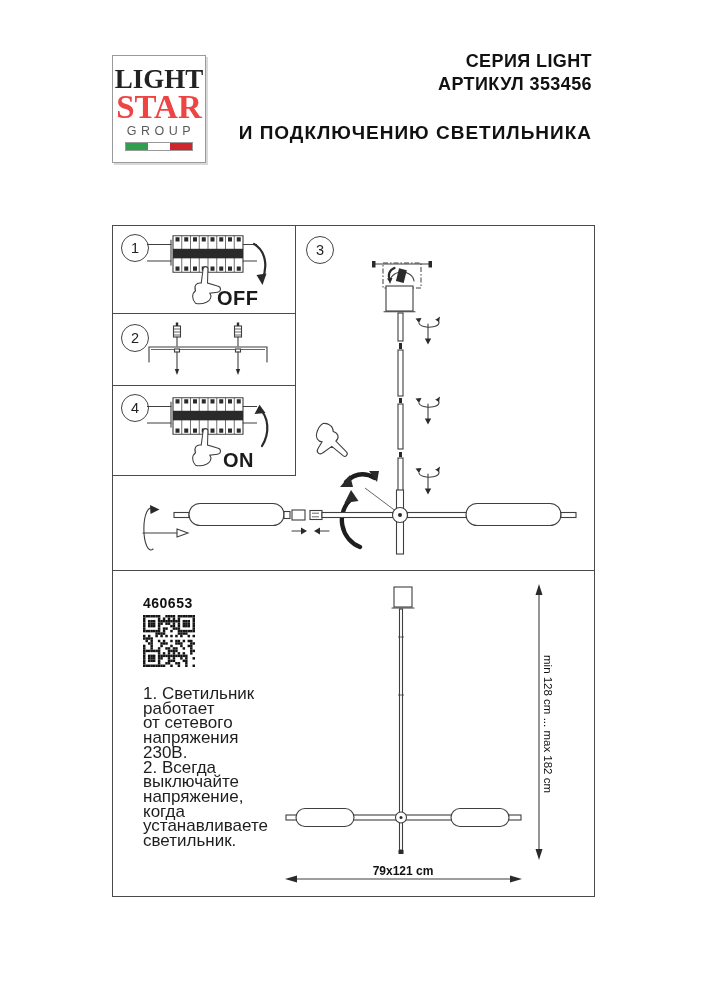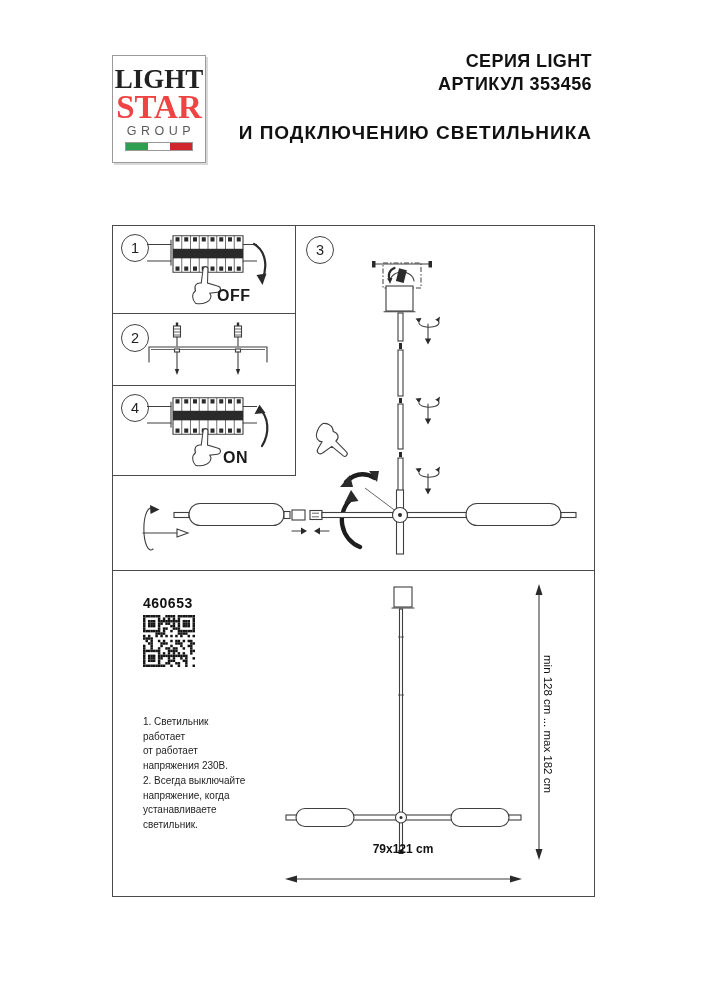--- a/index.html
+++ b/index.html
@@ -25,37 +25,37 @@
   #mid-box{left:112px;top:225px;width:483px;height:346px;}
   #bot-box{left:112px;top:570px;width:483px;height:327px;}
 
   .stepbox{position:absolute;border:1px solid #4a4a4a;box-sizing:border-box;background:#fff;}
   #step1{left:-1px;top:-1px;width:184px;height:89px;}
   #step2{left:-1px;top:87px;width:184px;height:73px;}
   #step4{left:-1px;top:159px;width:184px;height:91px;}
 
   .numcircle{position:absolute;width:26px;height:26px;border:1.6px solid #444;border-radius:50%;
              display:flex;align-items:center;justify-content:center;font-size:14.5px;color:#222;background:#fff;}
-  .switch-label{position:absolute;font-size:16px;font-weight:700;color:#1a1a1a;letter-spacing:.5px;}
+  .switch-label{position:absolute;font-size:20px;font-weight:700;color:#1a1a1a;letter-spacing:.5px;}
 
   
   .s{stroke:#3f3f3f;stroke-width:1.1;fill:none;stroke-linecap:round;}
   .s08{stroke:#3f3f3f;stroke-width:.8;fill:none;}
   .w{stroke:#3f3f3f;stroke-width:1.1;fill:#fff;}
   .k{fill:#2a2a2a;stroke:none;}
   .b{stroke:#1e1e1e;stroke-width:4.4;fill:none;stroke-linecap:round;}
   .a2{stroke:#2a2a2a;stroke-width:2.2;fill:none;stroke-linecap:round;}
   .dash{stroke:#3f3f3f;stroke-width:1;fill:none;stroke-dasharray:5 2 1.5 2;}
 
   
   #spec-article{left:30px;top:24px;font-size:14px;font-weight:700;letter-spacing:.5px;color:#111;}
   #qr{left:30px;top:44px;}
-  #notes{left:30px;top:116px;width:125px;font-size:10px;line-height:14.7px;color:#1e1e1e;margin-top:28px;}
+  #notes{left:30px;top:116px;width:125px;font-size:17px;line-height:14.7px;color:#1e1e1e;}
   #dim-v{left:429px;top:84px;writing-mode:vertical-rl;font-size:11.5px;color:#111;}
-  #dim-h{left:175px;top:271px;width:230px;text-align:center;font-size:12px;font-weight:700;color:#111;}
+  #dim-h{left:175px;top:293px;width:230px;text-align:center;font-size:12px;font-weight:700;color:#111;}
 </style>
 </head>
 <body>
 
 <div id="page">
 
   <svg width="0" height="0" style="position:absolute" aria-hidden="true">
     <defs>
       <symbol id="breaker">
         <line class="s" x1="0" y1="12" x2="24" y2="12"></line>
@@ -468,21 +468,21 @@
           <rect x="27.24" y="49.52" width="2.48" height="2.48"></rect>
           <rect x="34.67" y="49.52" width="2.48" height="2.48"></rect>
           <rect x="42.10" y="49.52" width="2.48" height="2.48"></rect>
           <rect x="49.52" y="49.52" width="2.48" height="2.48"></rect>
         </g>
     </svg>
 
     <div class="abs" id="notes">
       <div>1. Светильник</div>
       <div>работает</div>
-      <div>от работает</div>
+      <div>от сетевого</div>
       <div>напряжения 230В.</div>
       <div>2. Всегда выключайте</div>
       <div>напряжение, когда</div>
       <div>устанавливаете</div>
       <div>светильник.</div>
     </div>
 
     <svg class="abs" style="left:0;top:0" width="481" height="325" viewBox="0 0 481 325">
       <rect class="w" x="281" y="16" width="18" height="20"></rect>
       <line class="s" x1="279" y1="37" x2="301" y2="37" stroke-width="2.4"></line>

